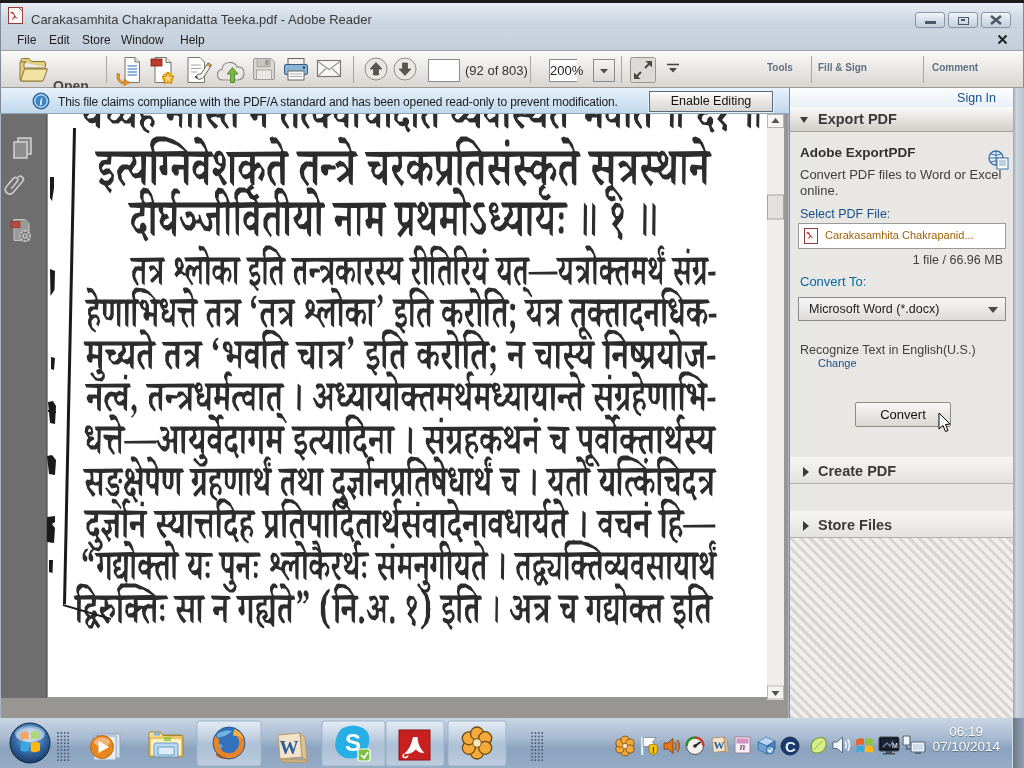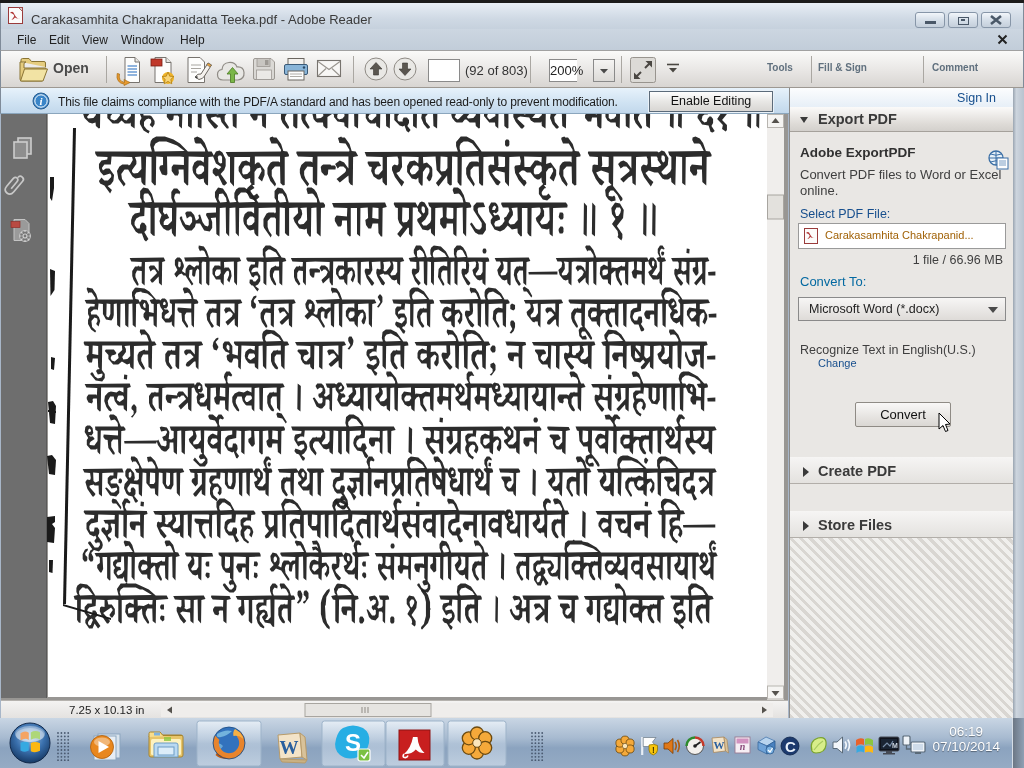--- a/index.html
+++ b/index.html
@@ -7,21 +7,21 @@
 
 #topedge{left:0;top:0;width:1024px;height:3px;background:#1b1b1b}
 #titlebar{left:0;top:3px;width:1024px;height:26px;background:linear-gradient(#e8eef5,#cfd9e4 60%,#c6d1dd);border-left:1px solid #7f8b99;border-right:1px solid #7f8b99}
 #titletxt{left:30px;top:9px;font-size:13px;color:#3b3b3b}
 #menubar{left:0;top:29px;width:1024px;height:21px;background:linear-gradient(#ccd6e1,#c2cdd9);border-left:1px solid #7f8b99;border-right:1px solid #7f8b99;font-size:12px;color:#222}
 .menu{position:absolute;top:4px}
 #winbtns{left:914px;top:9px}
 .wbtn{position:absolute;width:30px;height:16px;background:linear-gradient(#f2f6fa,#d6dfe9 50%,#c4cfdb);border:1px solid #8796a8;border-radius:3px}
 #toolbar{left:0;top:50px;width:1024px;height:38px;background:linear-gradient(#fafaf9,#e8e6e4 55%,#d8d5d2);border-top:1px solid #a1a1a1;border-bottom:1px solid #9d9892;border-left:1px solid #7f8b99;border-right:1px solid #7f8b99}
 .tsep{position:absolute;top:5px;width:1px;height:27px;background:#aaa7a2}
-#opentxt{left:52px;top:9px;font-size:14px;font-weight:bold;color:#4a4a4a;position:absolute}
+#opentxt{left:52px;top:27px;font-size:14px;font-weight:bold;color:#4a4a4a;position:absolute}
 .tbtxt{position:absolute;top:11px;font-size:10px;font-weight:bold;color:#60707e}
 #pgbox{left:427px;top:8px;width:32px;height:23px;background:#fff;border:1px solid #8a8a8a;position:absolute}
 #pgnum{left:464px;top:12px;font-size:13px;color:#333;position:absolute}
 #zoombox{left:548px;top:8px;width:28px;height:23px;background:#fff;border:1px solid #8a8a8a;border-right:none;position:absolute;font-size:13px;color:#222;text-align:center;line-height:21px}
 #zoomdrop{left:592px;top:8px;width:22px;height:23px;background:linear-gradient(#f5f4f3,#dcdad7);border:1px solid #8a8a8a;position:absolute}
 
 #notif{left:0;top:88px;width:789px;height:26px;background:linear-gradient(#e7f2fb,#cfe2f2 60%,#c2d8ec);border-bottom:1px solid #8ba6bd;border-left:1px solid #7f8b99}
 #notiftxt{left:57px;top:7px;font-size:12px;color:#1c1c1c;position:absolute;letter-spacing:-0.15px}
 #enablebtn{left:648px;top:3px;width:124px;height:21px;background:linear-gradient(#fefefe,#e8e7e5 50%,#d8d6d3);border:1px solid #5c6b7a;box-shadow:0 0 0 1px #e9f1f8;position:absolute;font-size:12.5px;color:#111;text-align:center;line-height:19px}
 
@@ -65,21 +65,21 @@
     <div class="wbtn" style="left:66px">
         <svg width="28" height="14" style="position:absolute;left:0;top:0">
           <path d="M9 3 L19 11 M19 3 L9 11" stroke="#4a5868" stroke-width="2.6"></path>
         </svg>
       </div>
   </div>
 </div>
 <div class="abs" id="menubar">
   <div class="menu" style="left:16px">File</div>
   <div class="menu" style="left:48px">Edit</div>
-  <div class="menu" style="left:81px">View</div>
+  <div class="menu" style="left:81px">Store</div>
   <div class="menu" style="left:120px">Window</div>
   <div class="menu" style="left:179px">Help</div>
   <svg class="menu" style="left:996px;top:5px" width="11" height="11">
       <path d="M1.5 1.5 L9.5 9.5 M9.5 1.5 L1.5 9.5" stroke="#222" stroke-width="2"></path>
     </svg>
 </div>
 <div class="abs" id="toolbar">
   <svg width="1024" height="38" style="position:absolute;left:0;top:0">
 
     <g transform="translate(19,7)">
@@ -205,30 +205,20 @@
   </div>
   <div id="page"></div>
   <div id="vsb">
     <svg width="17" height="586" style="position:absolute;left:0;top:0">
       <rect x="0" y="0" width="17" height="586" fill="#f0eeec"></rect>
       <rect x="0.5" y="0.5" width="16" height="13" fill="#f5f4f2" stroke="#b8b5b0"></rect>
       <path d="M8.5 4 L12.5 9 L4.5 9 Z" fill="#55524d"></path>
       <rect x="0.5" y="81" width="16" height="24" fill="#e3e1dd" stroke="#a8a5a0"></rect>
       <rect x="0.5" y="572" width="16" height="13" fill="#f5f4f2" stroke="#b8b5b0"></rect>
       <path d="M8.5 582 L12.5 577 L4.5 577 Z" fill="#55524d"></path>
-    </svg>
-  </div>
-  <div id="statusbar">
-    <span style="position:absolute;left:68px;top:3px">7.25 x 10.13 in</span>
-    <svg width="787" height="18" style="position:absolute;left:0;top:0">
-      <rect x="160" y="2" width="612" height="14" fill="#efedeb"></rect>
-      <path d="M166 9 L171 5.5 L171 12.5 Z" fill="#55524d"></path>
-      <path d="M766 9 L761 5.5 L761 12.5 Z" fill="#55524d"></path>
-      <rect x="304" y="2.5" width="126" height="13" fill="#e6e4e1" stroke="#a8a5a0"></rect>
-      <path d="M361 6 L361 12 M364 6 L364 12 M367 6 L367 12" stroke="#8f8b85" stroke-width="1"></path>
     </svg>
   </div>
 </div>
 <div class="abs" id="rpanel">
   <div id="signin">
       <span class="blue" style="position:absolute;right:18px;top:3px;font-size:12.5px">Sign In</span>
     </div>
   <div id="exphdr">
       <svg style="position:absolute;left:10px;top:9px" width="9" height="8">
         <path d="M0 1 L8 1 L4 7 Z" fill="#3a3a3a"></path>

